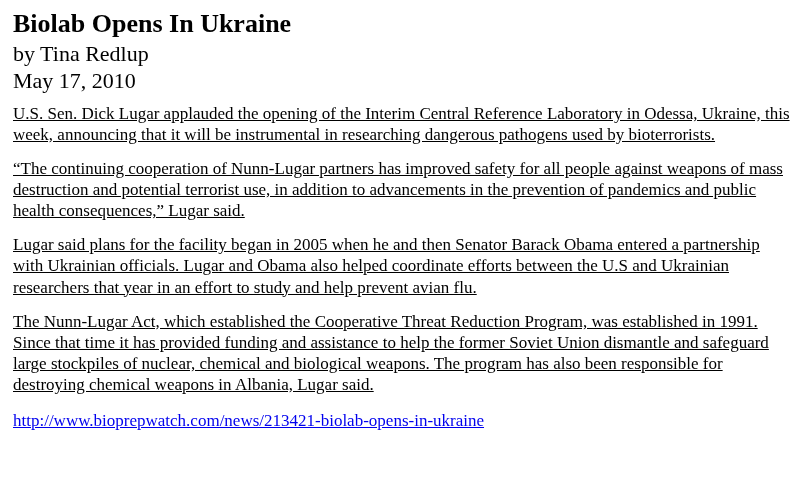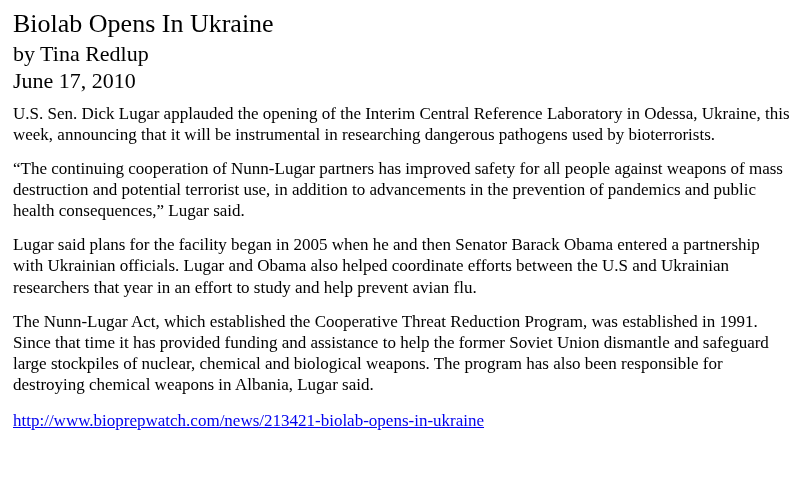--- a/index.html
+++ b/index.html
@@ -15,53 +15,54 @@
     padding: 8px 10px 0 13px;
     width: 800px;
   }
   .site-name {
     font-size: 17px;
     line-height: 1.25;
     margin-bottom: 2px;
   }
   h1.title {
     font-size: 26px;
-    font-weight: normal;
+    font-weight: bold;
     line-height: 1.1;
     margin: 2px 0 3px 0;
   }
   .byline, .date {
     font-size: 22px;
     line-height: 1.1;
     margin-bottom: 3px;
   }
   .date { margin-bottom: 10px; }
   p.body-para {
     font-size: 17px;
     line-height: 1.24;
     margin: 10px 0 13px 0;
     max-width: 779px;
+    text-decoration: underline;
   }
   a.doc-link {
     display: inline-block;
     font-size: 17px;
     line-height: 1.2;
     color: #0000EE;
     text-decoration: underline;
     cursor: pointer;
   }
   .link-row { margin: 16px 0 4px 0; }
 </style>
 </head>
 <body>
 
 <div class="doc">
   <h1 class="title">Biolab Opens In Ukraine</h1>
   <div class="byline">by Tina Redlup</div>
-  <div class="date">June 17, 2010</div>
+  <div class="date">May 17, 2010</div>
 
   <p class="body-para">U.S. Sen. Dick Lugar applauded the opening of the Interim Central Reference Laboratory in Odessa, Ukraine, this week, announcing that it will be instrumental in researching dangerous pathogens used by bioterrorists.</p>
   <p class="body-para">“The continuing cooperation of Nunn-Lugar partners has improved safety for all people against weapons of mass destruction and potential terrorist use, in addition to advancements in the prevention of pandemics and public health consequences,” Lugar said.</p>
   <p class="body-para">Lugar said plans for the facility began in 2005 when he and then Senator Barack Obama entered a partnership with Ukrainian officials. Lugar and Obama also helped coordinate efforts between the U.S and Ukrainian researchers that year in an effort to study and help prevent avian flu.</p>
   <p class="body-para">The Nunn-Lugar Act, which established the Cooperative Threat Reduction Program, was established in 1991. Since that time it has provided funding and assistance to help the former Soviet Union dismantle and safeguard large stockpiles of nuclear, chemical and biological weapons. The program has also been responsible for destroying chemical weapons in Albania, Lugar said.</p>
 
   <div class="link-row">
     <a class="doc-link" href="#">http://www.bioprepwatch.com/news/213421-biolab-opens-in-ukraine</a>
   </div>
 

